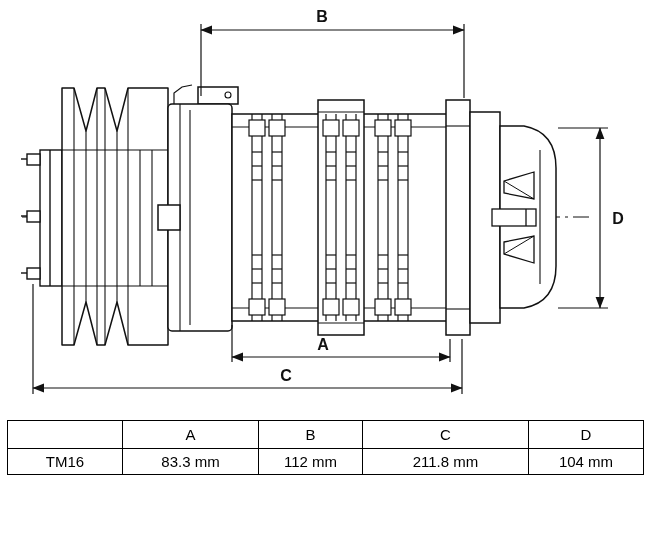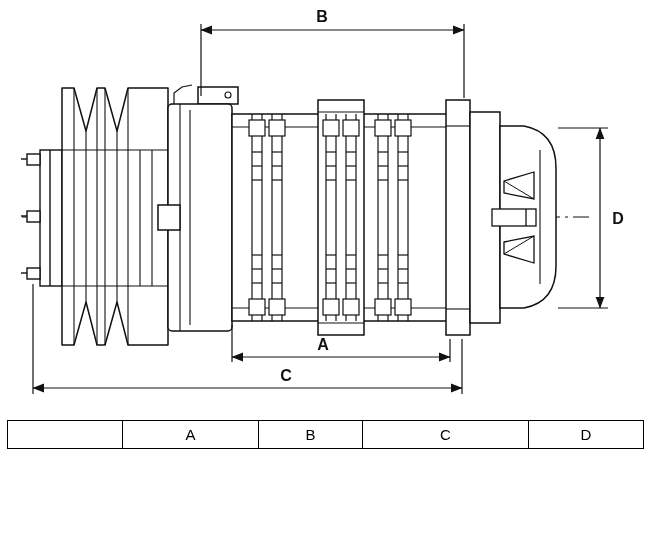--- a/index.html
+++ b/index.html
@@ -166,16 +166,23 @@
     <thead>
       <tr>
         <th></th>
         <th>A</th>
         <th>B</th>
         <th>C</th>
         <th>D</th>
       </tr>
     </thead>
     <tbody>
+      <tr>
+        <td>TM16</td>
+        <td>83.3 mm</td>
+        <td>112 mm</td>
+        <td>211.8 mm</td>
+        <td>104 mm</td>
+      </tr>
     </tbody>
   </table>
 
 </div>
 
 </body></html>

